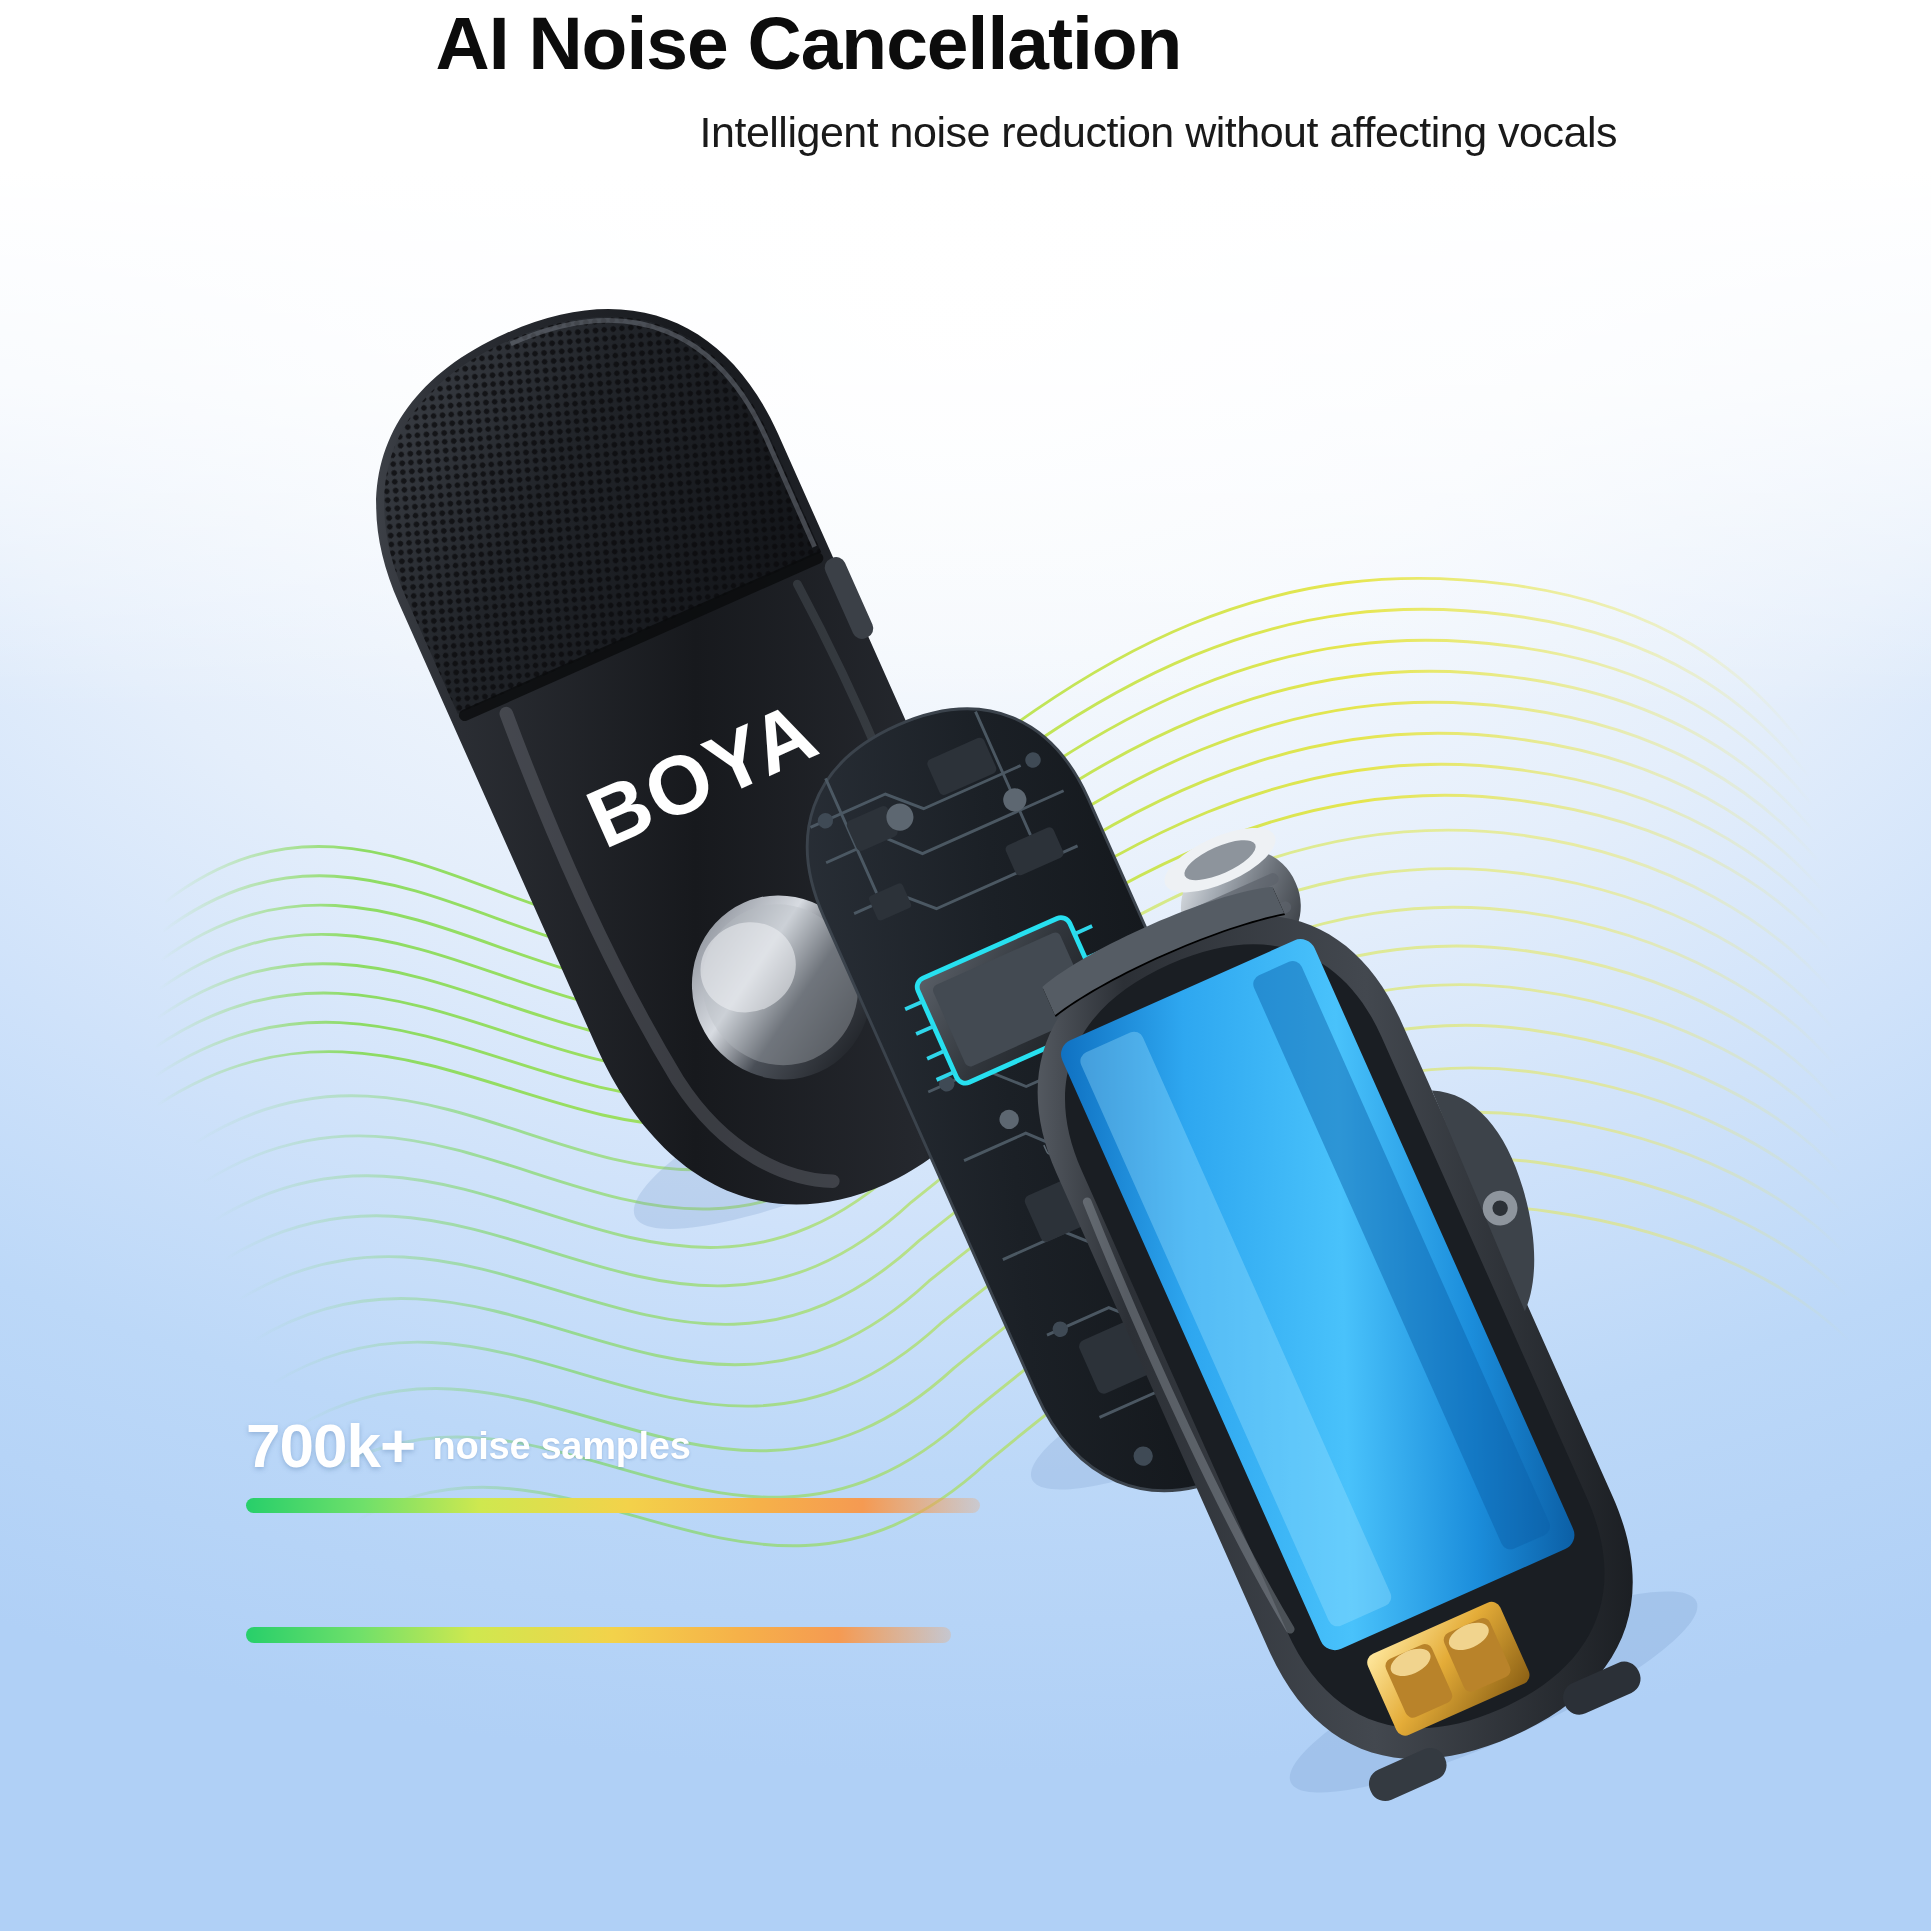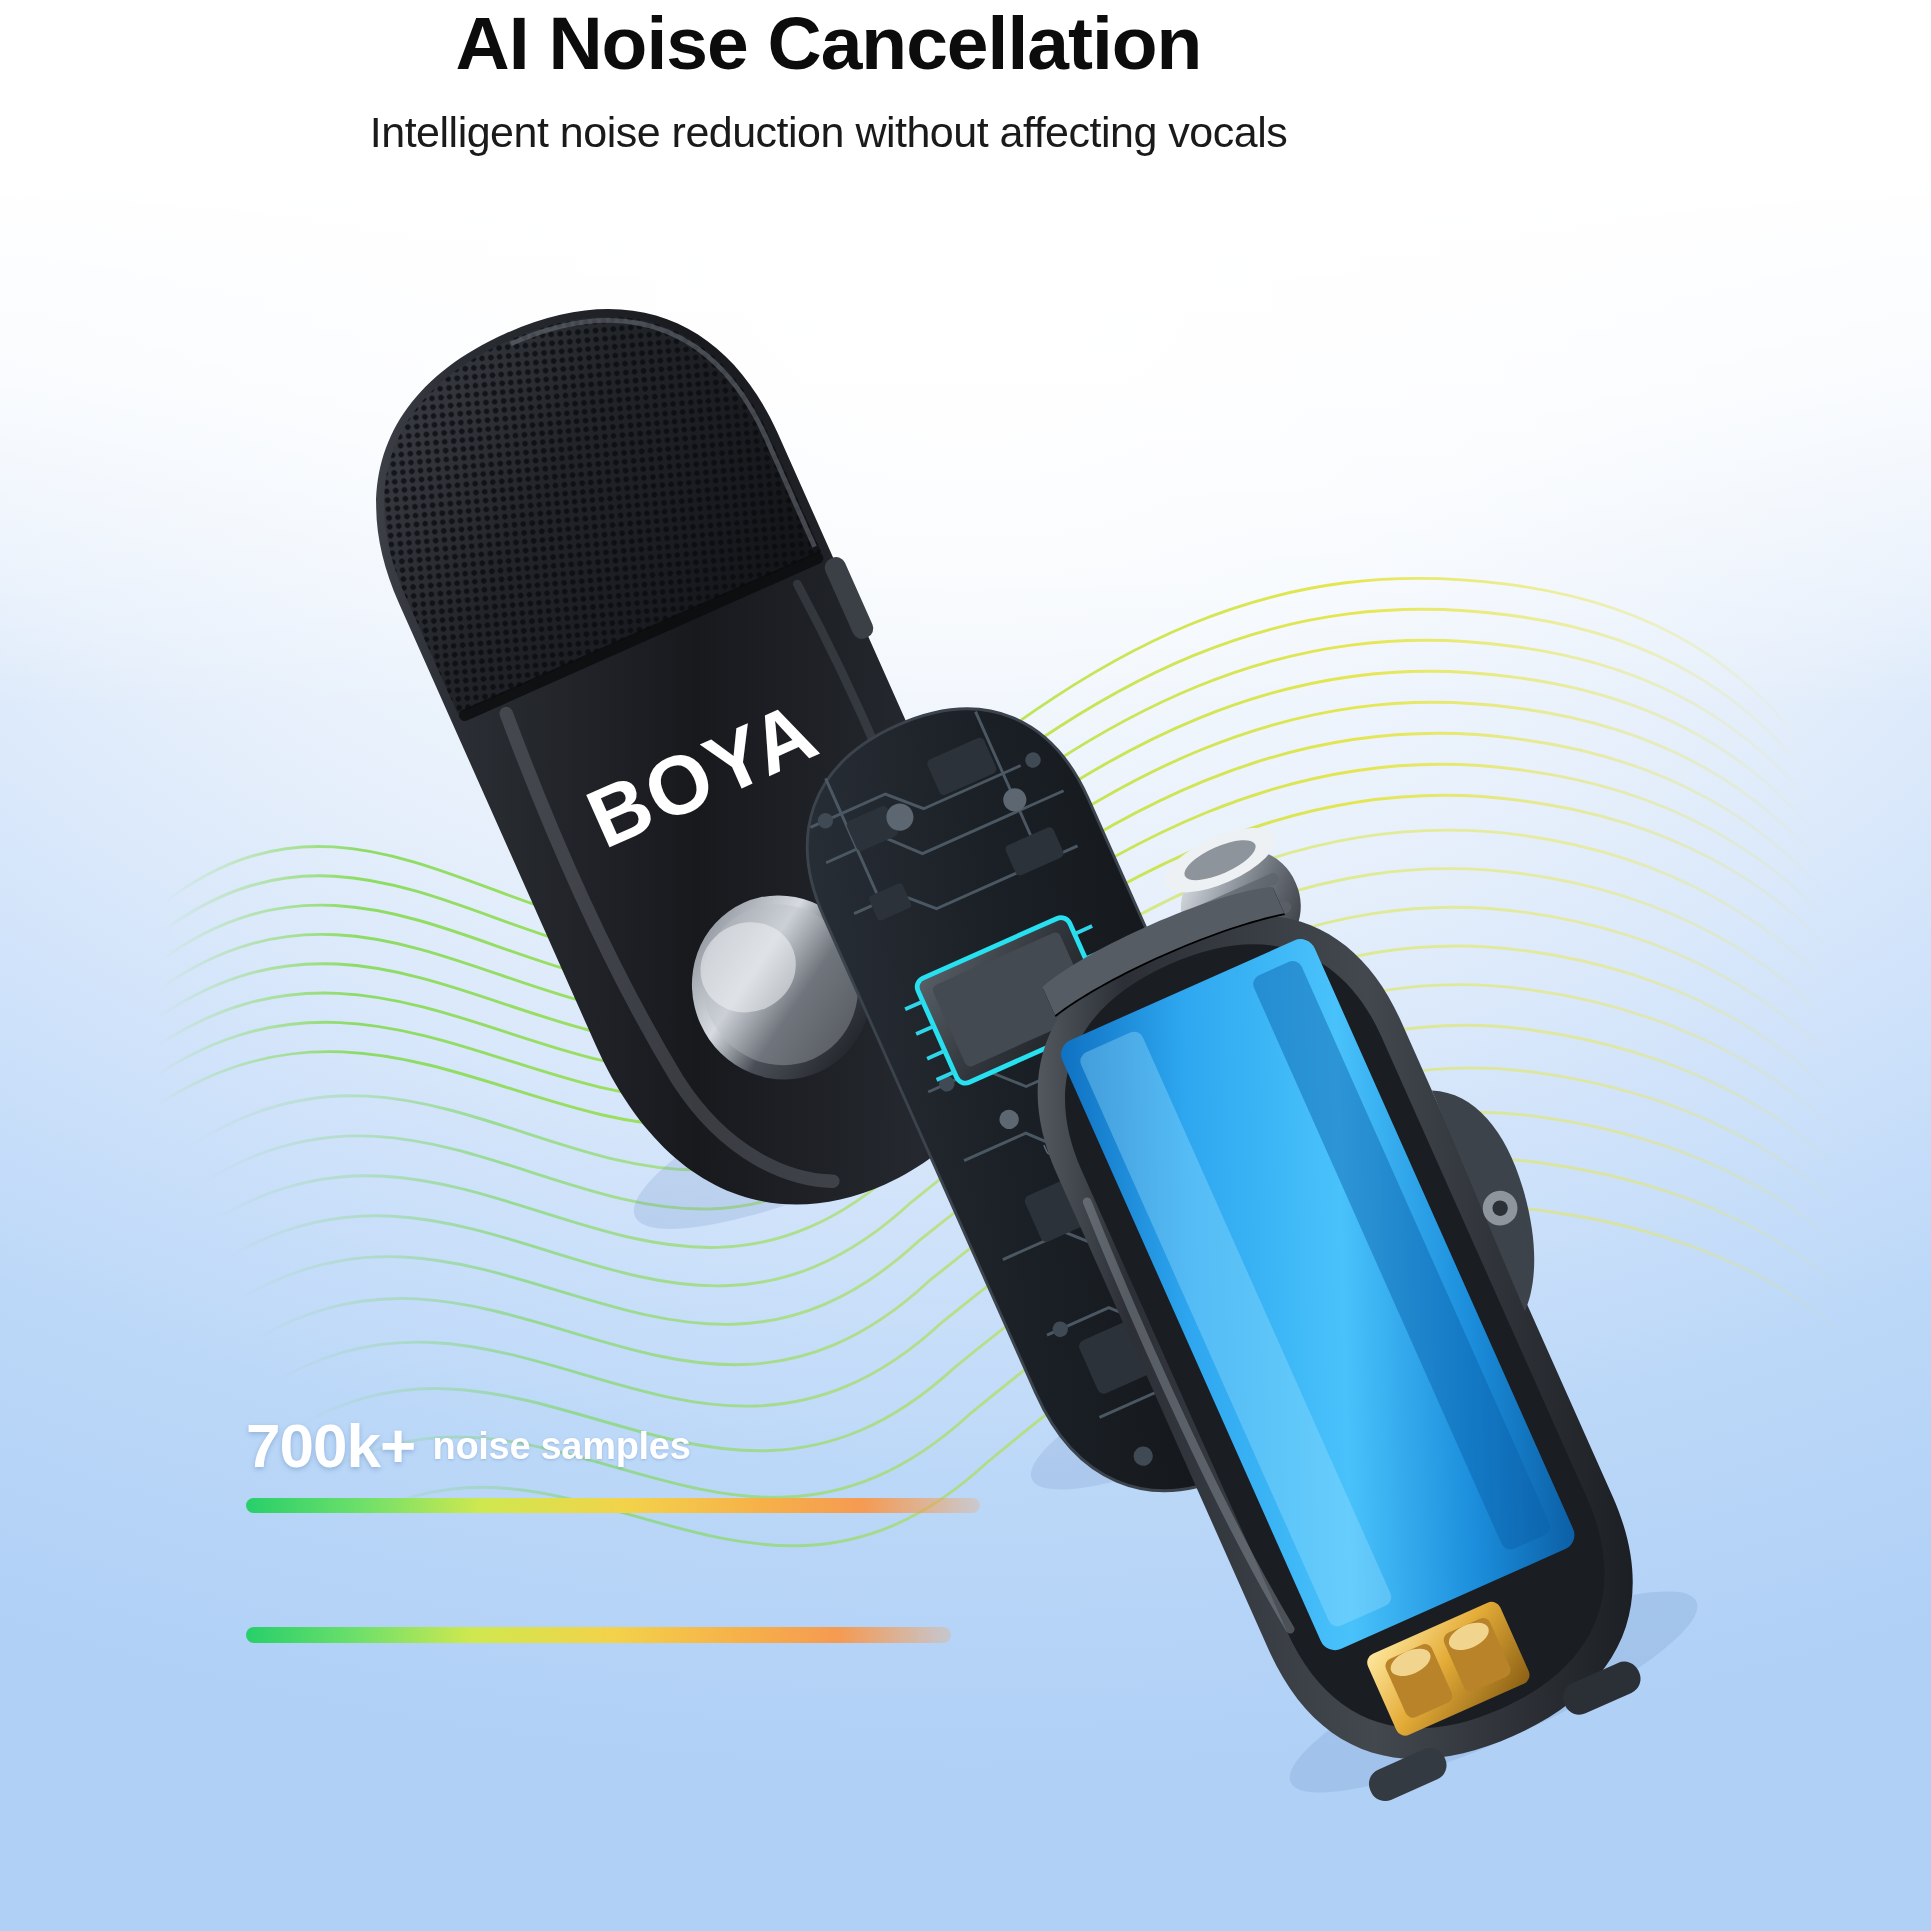--- a/index.html
+++ b/index.html
@@ -9,31 +9,32 @@
     background:#ffffff;
   }
   .page{
     position:relative;width:1931px;height:1931px;
     background:#ffffff;
     overflow:hidden;
   }
   
   .header{
     position:absolute;left:0;top:0;width:1617px;height:193px;
-    text-align:center;z-index:20;padding-left:20px;
+    text-align:center;z-index:20;
   }
   .title{
     margin:0;padding-top:5.8px;
     font-size:75px;font-weight:bold;letter-spacing:-1px;
     color:#0c0c0c;line-height:1.0;
   }
   .subtitle{
     margin:0;padding-top:27px;
     font-size:43px;font-weight:400;color:#1a1a1a;
     letter-spacing:-0.5px;
+    text-align:right;
   }
   
   .stage{
     position:absolute;left:0;top:169px;width:1931px;height:1762px;
     background:
       radial-gradient(115% 85% at 50% 6%, #ffffff 0%, #f4f8fd 26%, #e4eefb 46%, #cfe2fa 64%, #bcd8f8 80%, #b0d0f6 100%);
     overflow:hidden;
   }
   
   .stage:before{

